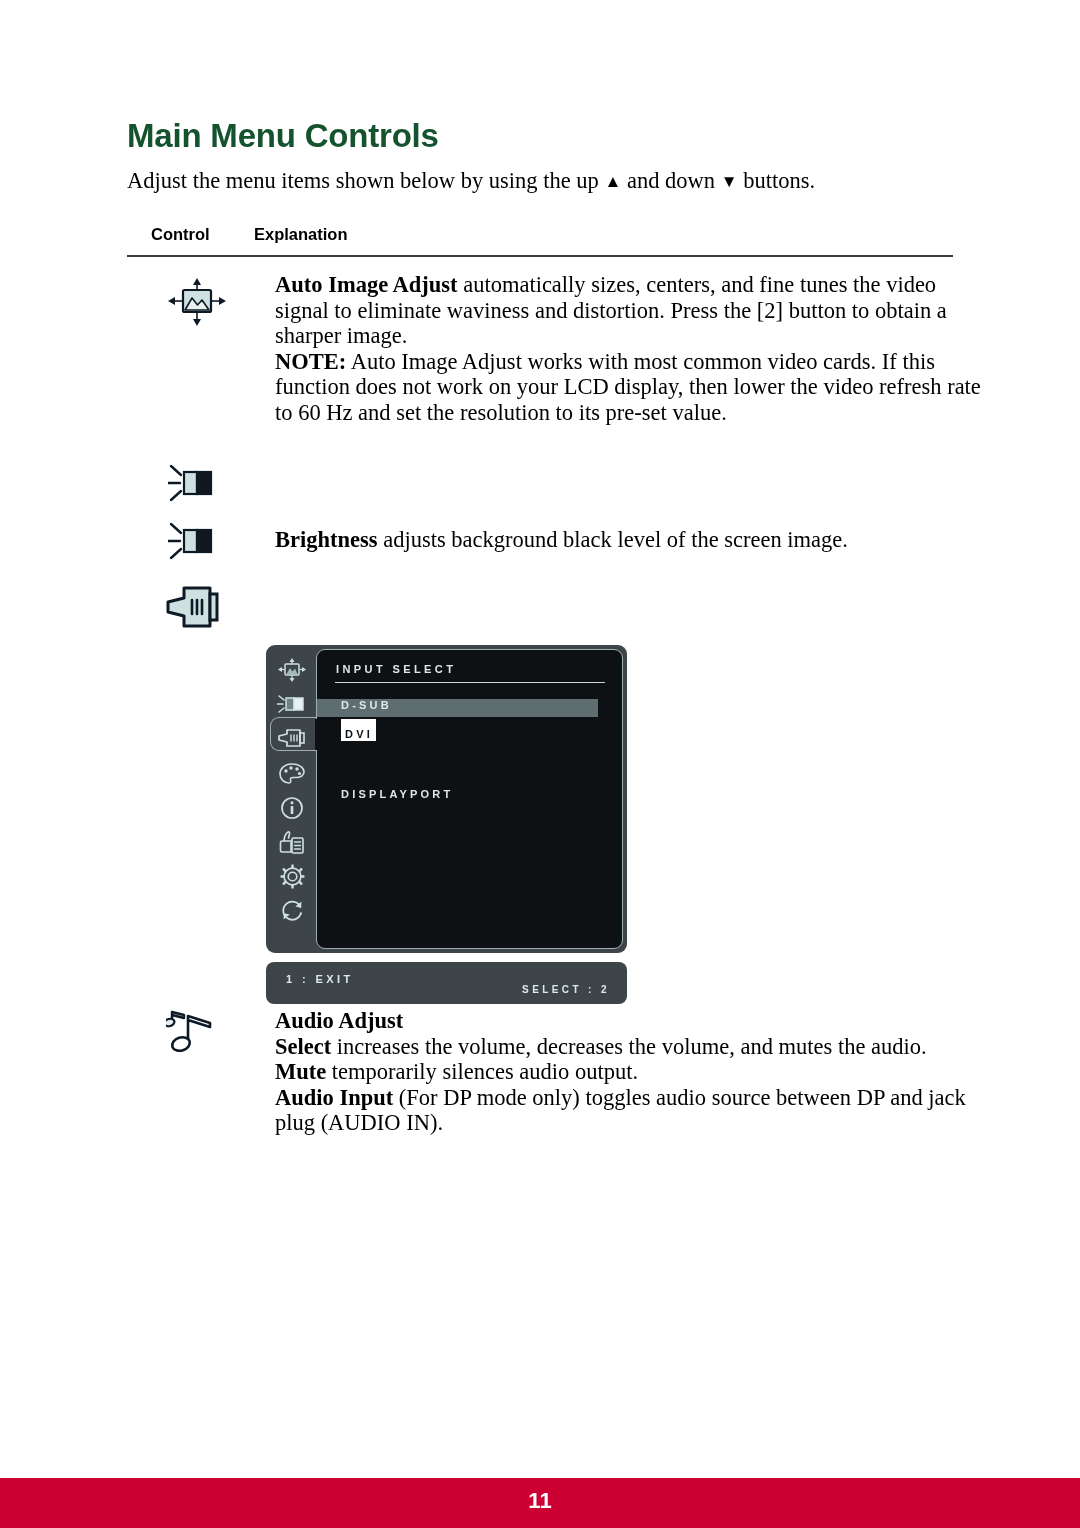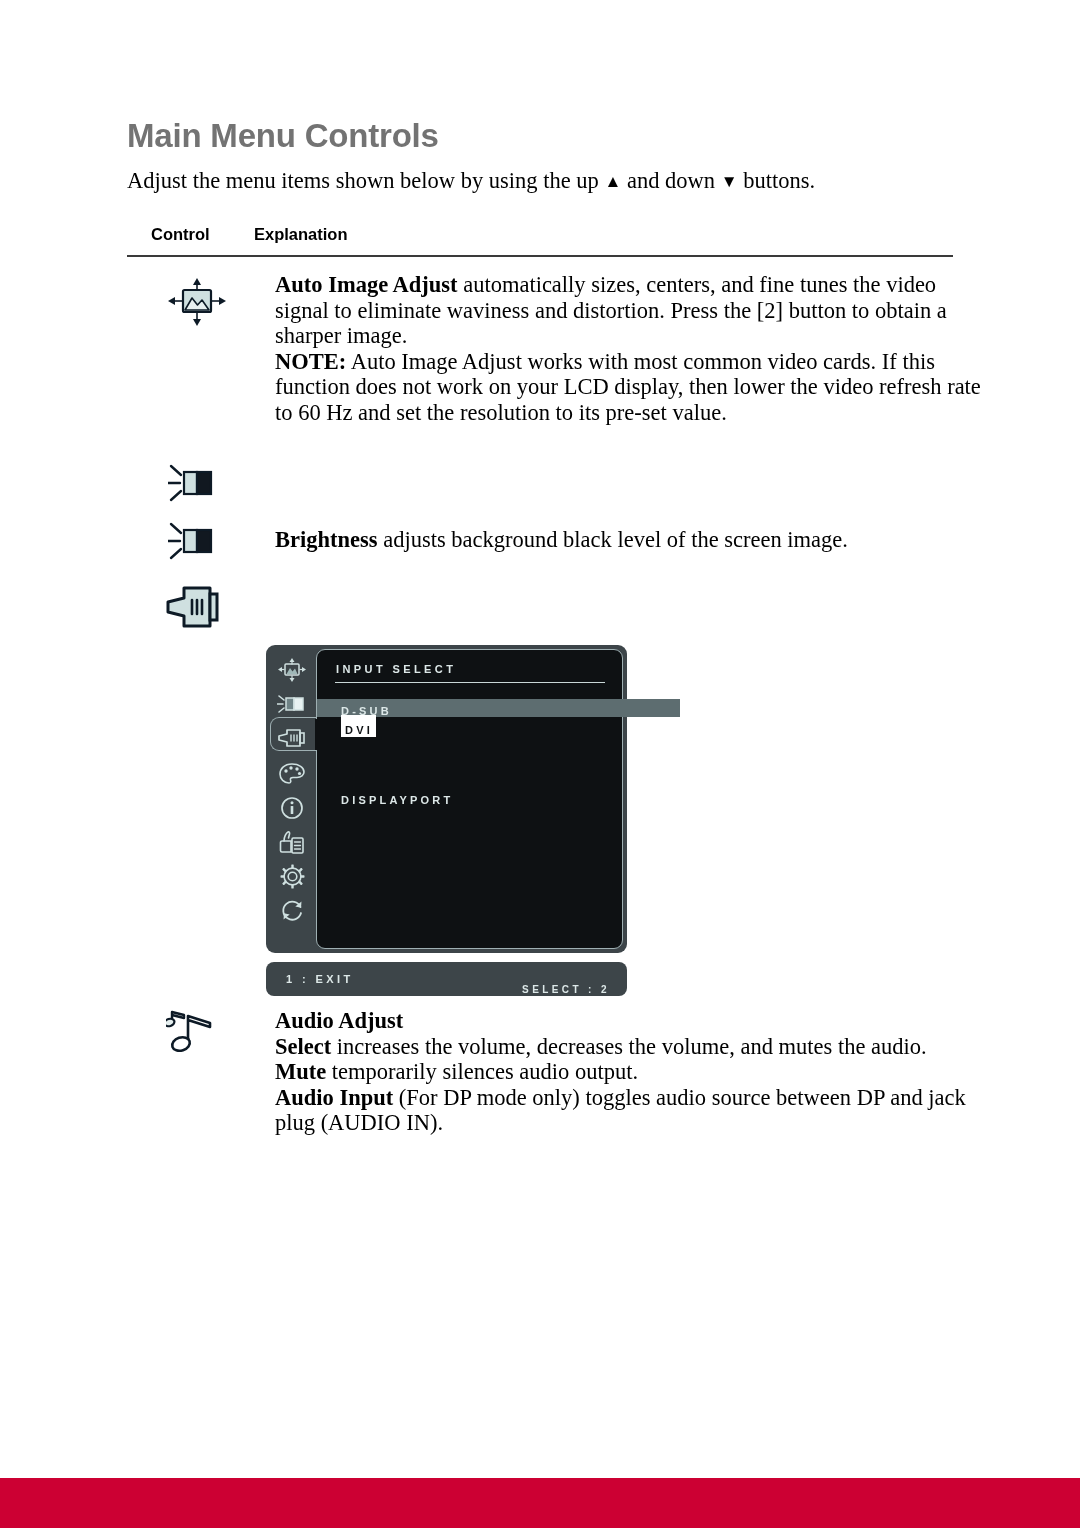--- a/index.html
+++ b/index.html
@@ -23,21 +23,21 @@
 
   
   .title {
     position: absolute;
     left: 127px;
     top: 117px;
     font-family: "Liberation Sans", sans-serif;
     font-weight: bold;
     font-size: 33px;
     letter-spacing: -0.2px;
-    color: #737373;
+    color: #14532d;
   }
 
   .intro {
     position: absolute;
     left: 127px;
     top: 168px;
     font-size: 22.5px;
     color: #000;
     white-space: nowrap;
     text-align: right;
@@ -164,48 +164,48 @@
     position: absolute;
     left: 18px;
     top: 32px;
     width: 270px;
     height: 1.4px;
     background: #c9d7d7;
   }
   .osd-item {
     position: absolute;
     left: 0;
-    width: 363px;
+    width: 281px;
     height: 18px;
     font-family: "Liberation Sans", sans-serif;
     font-weight: bold;
     font-size: 11px;
     letter-spacing: 3.2px;
     color: #dde8e8;
     display: flex;
-    align-items: flex-end;
+    align-items: flex-start;
     box-sizing: border-box;
     padding-left: 24px;
     white-space: nowrap;
   }
   .osd-item.sel {
     background: #5d6d70;
   }
   .osd-item.boxed span.boxtxt {
     background: #ffffff;
     color: #0e1113;
     padding: 9px 3px 1px 4px;
     letter-spacing: 3.2px;
   }
   .osd-bottom {
     position: absolute;
     left: 0;
     top: 317px;
     width: 361px;
-    height: 34px;
+    height: 42px;
     background: #3d4549;
     border-radius: 8px;
   }
   .osd-bottom .lft {
     position: absolute;
     left: 20px; top: 11px;
     font-family: "Liberation Sans", sans-serif;
     font-weight: bold;
     font-size: 11px;
     letter-spacing: 3.4px;
@@ -464,14 +464,15 @@
     </svg>
   </div>
   <div class="expl" style="top:1008px;">
     <b>Audio Adjust</b><br>
     <b>Select</b><span> increases the volume, decreases the volume, and mutes the audio.</span><br>
     <b>Mute</b><span> temporarily silences audio output.</span><br>
     <b>Audio Input</b><span> (For DP mode only) toggles audio source between DP and jack plug (AUDIO IN).</span>
   </div>
 
   <div class="footer-band"></div>
+  <div class="footer-num">11</div>
 
 </div>
 
 </body></html>

